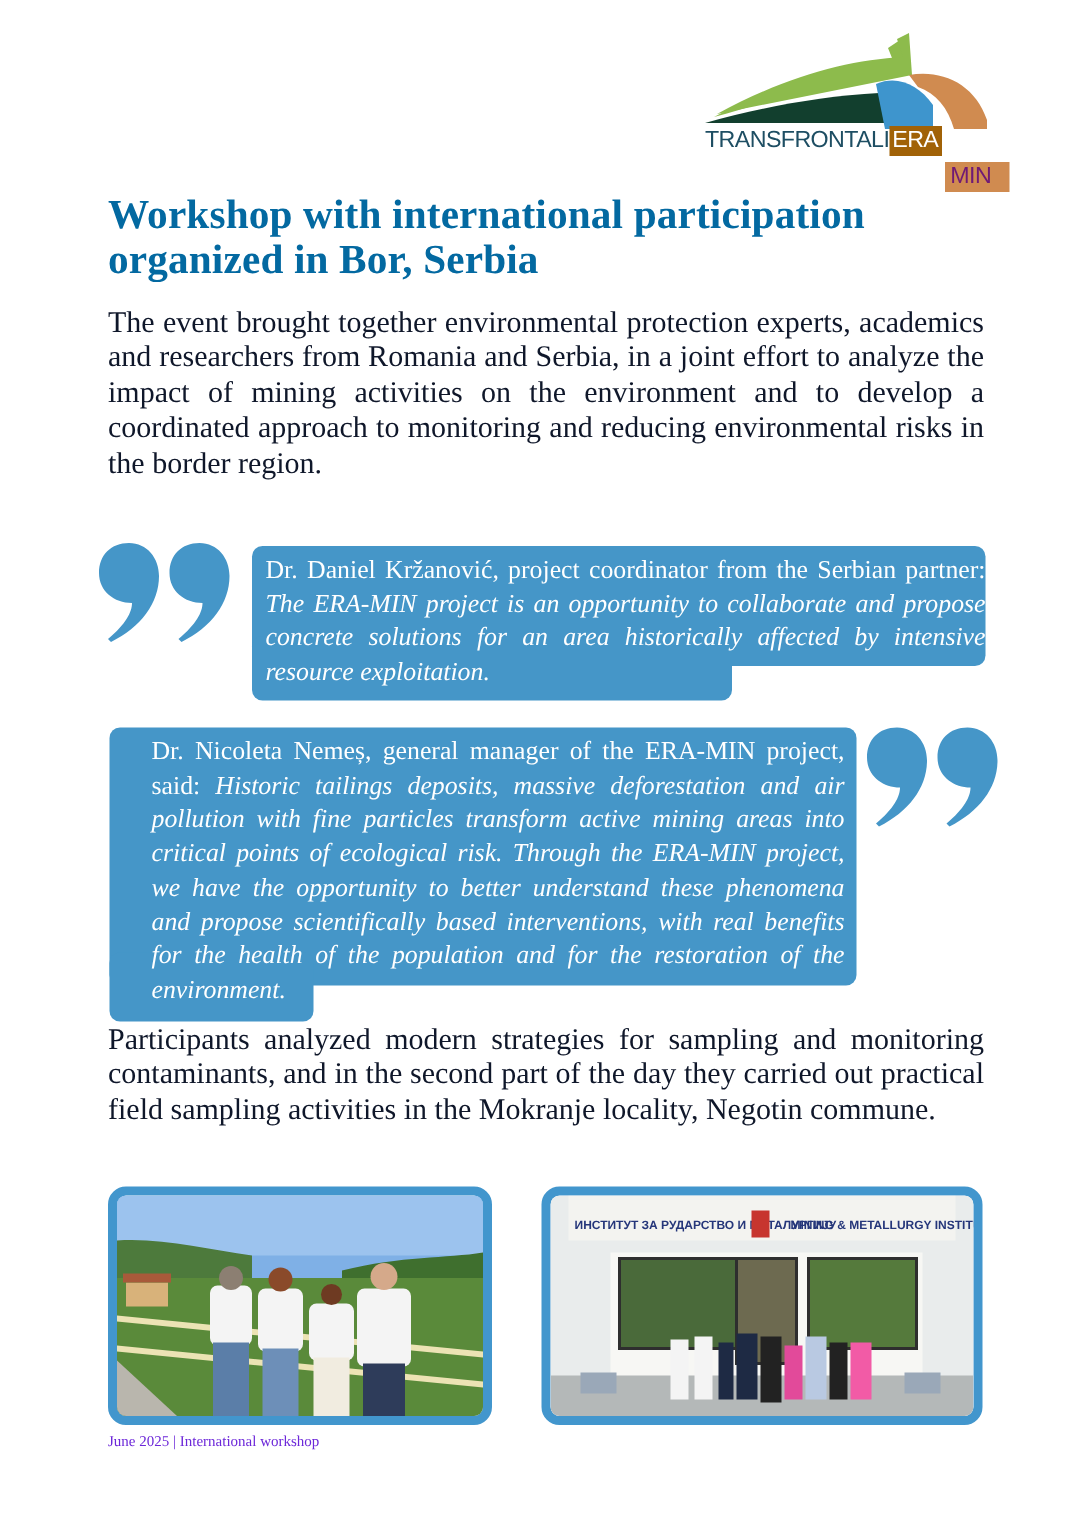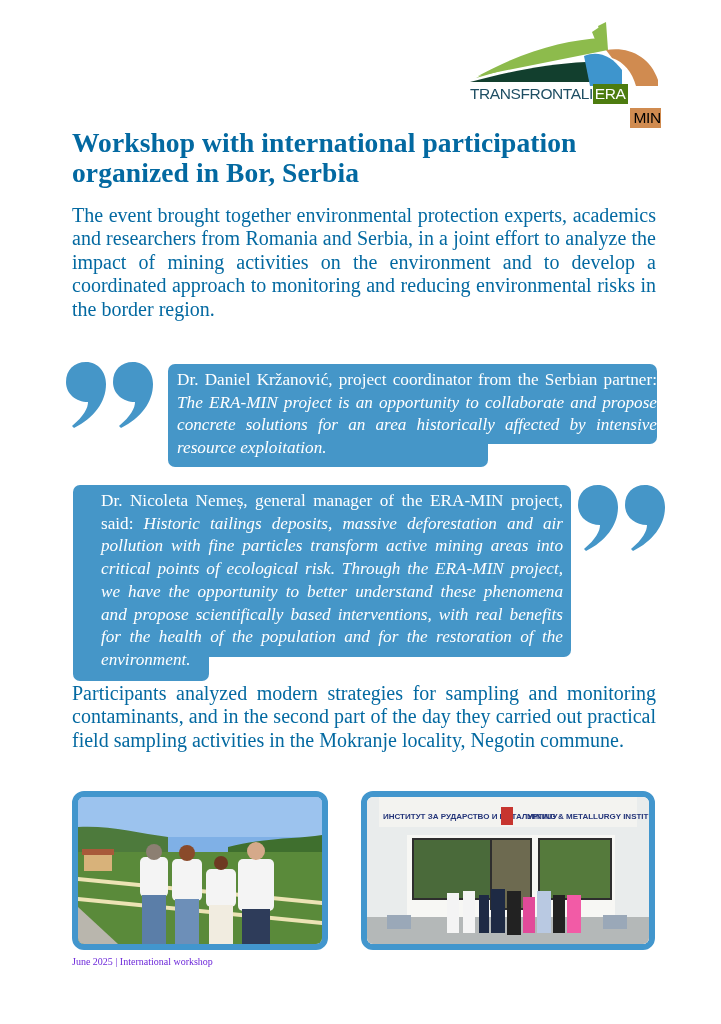--- a/index.html
+++ b/index.html
@@ -5,30 +5,30 @@
     html, body { margin: 0; padding: 0; background: #ffffff; }
     body { width: 721px; height: 1024px; position: relative; overflow: hidden;
            font-family: "DejaVu Serif", "Liberation Serif", serif; color: #1a1a1a; }
 
     
     .logo { position: absolute; left: 466px; top: 20px; width: 196px; height: 84px; }
     .logo svg { position: absolute; left: 0; top: 0; }
     .logo-text { position: absolute; left: 4px; top: 63px; height: 22px; display: flex; align-items: center;
                  font-family: "Liberation Sans", sans-serif; font-size: 15.5px; letter-spacing: -0.4px; }
     .logo-text .t1 { color: #1e4e63; font-weight: normal; }
-    .logo-text .t2 { color: #ffffff; background: #4d7c0f; padding: 1px 2px 1px 2px; }
-    .logo-text .t3 { color: #000000; background: #d08b50; padding: 1px 0 1px 4px; margin-left: 2px; margin-top: 48px; }
+    .logo-text .t2 { color: #ffffff; background: #a16207; padding: 1px 2px 1px 2px; }
+    .logo-text .t3 { color: #701a75; background: #d08b50; padding: 1px 12px 1px 4px; margin-left: 2px; margin-top: 48px; }
 
     .title { position: absolute; left: 72px; top: 128px; width: 600px; margin: 0;
              font-family: "Liberation Serif", serif; font-weight: bold; color: #0369a1;
              font-size: 27.5px; line-height: 30px; letter-spacing: 0.1px; }
 
     .para { position: absolute; left: 72px; width: 584px; margin: 0;
             font-family: "Liberation Serif", serif; font-size: 20px; line-height: 23.4px;
-            text-align: justify; color: #0369a1; }
+            text-align: justify; color: #0f172a; }
     .para1 { top: 204px; }
     .para3 { top: 682px; }
 
     .quote-mark { position: absolute; }
     .qm1 { left: 64px; top: 360px; }
     .qm2 { left: 576px; top: 482px; }
 
     .qbox { position: absolute; color: #ffffff; font-family: "Liberation Serif", serif;
             font-size: 17.2px; line-height: 22.7px; }
     .qbox .bg-main, .qbox .bg-tab { position: absolute; background: #4596c8; border-radius: 7px; }

